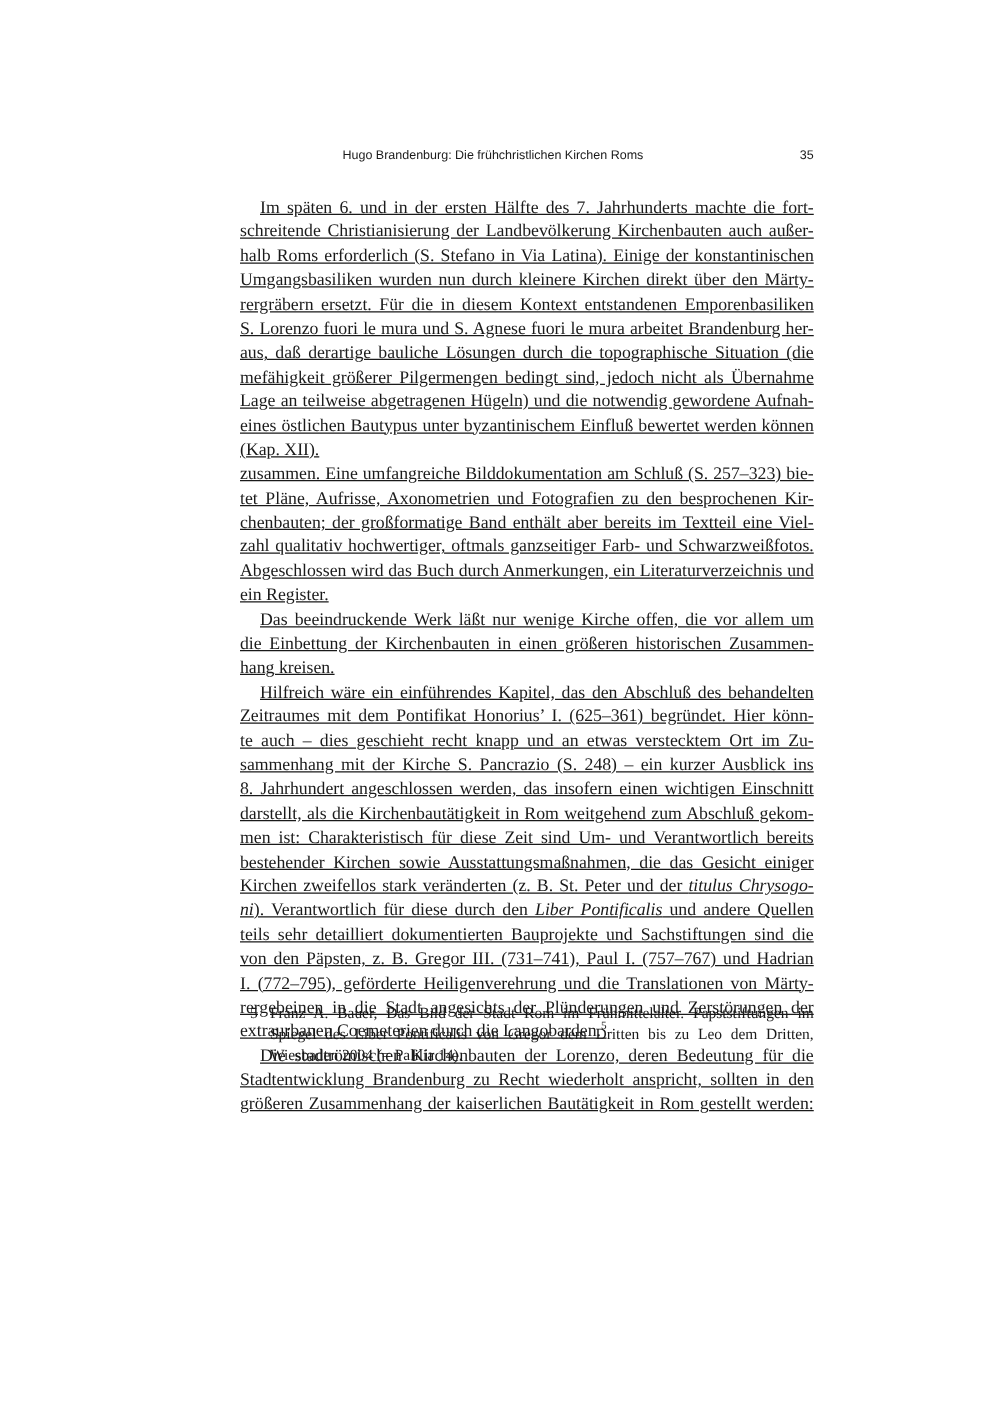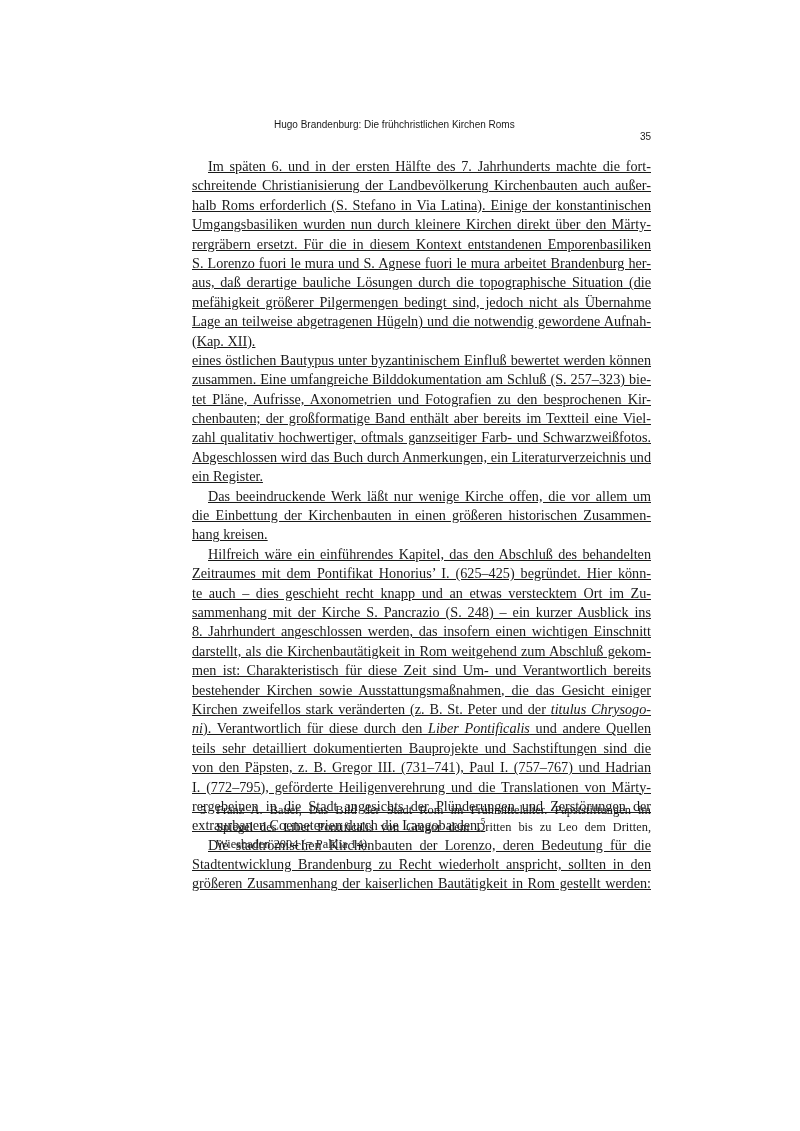--- a/index.html
+++ b/index.html
@@ -2,21 +2,21 @@
 <html><head>
 <meta charset="utf-8">
 <style>
   html, body { margin: 0; padding: 0; background: #ffffff; }
   body { width: 800px; height: 1131px; position: relative; overflow: hidden;
          font-family: "DejaVu Serif", "Liberation Serif", serif; color: #1a1a1a; }
   .page { position: absolute; left: 192px; top: 0; width: 459px; }
   .header { position: absolute; top: 119px; left: 0; width: 459px; height: 18px;
             font-size: 10px; font-family: Liberation Sans, sans-serif; }
   .header .title { position: absolute; left: 82px; top: 0; white-space: nowrap; }
-  .header .pageno { position: absolute; right: 0; top: 12px; }
+  .header .pageno { position: absolute; right: 0; top: 0; }
   .body { position: absolute; top: 157px; left: 0; width: 459px;
           font-family: "Liberation Serif", serif; font-size: 14.2px; line-height: 19.4px; text-decoration: underline; }
   .line { display: block; white-space: nowrap; text-align: justify; text-align-last: justify;
           height: 19.4px; }
   .line.last { text-align-last: left; }
   .line.indent { padding-left: 16px; }
   .line i { font-style: italic; }
   sup { font-size: 9px; vertical-align: 6px; line-height: 0; }
   .footnotes { position: absolute; top: 802px; left: 0; width: 459px;
                font-family: "Liberation Serif", serif; font-size: 12.4px; line-height: 16.8px; }
@@ -38,42 +38,42 @@
     <div>
       <span class="line indent">Im späten 6. und in der ersten Hälfte des 7. Jahrhunderts machte die fort-</span>
       <span class="line">schreitende Christianisierung der Landbevölkerung Kirchenbauten auch außer-</span>
       <span class="line">halb Roms erforderlich (S. Stefano in Via Latina). Einige der konstantinischen</span>
       <span class="line">Umgangsbasiliken wurden nun durch kleinere Kirchen direkt über den Märty-</span>
       <span class="line">rergräbern ersetzt. Für die in diesem Kontext entstandenen Emporenbasiliken</span>
       <span class="line">S. Lorenzo fuori le mura und S. Agnese fuori le mura arbeitet Brandenburg her-</span>
       <span class="line">aus, daß derartige bauliche Lösungen durch die topographische Situation (die</span>
       <span class="line">mefähigkeit größerer Pilgermengen bedingt sind, jedoch nicht als Übernahme</span>
       <span class="line">Lage an teilweise abgetragenen Hügeln) und die notwendig gewordene Aufnah-</span>
+      <span class="line">eines östlichen Bautypus unter byzantinischem Einfluß bewertet werden können</span>
       <span class="line last">(Kap. XII).</span>
-      <span class="line">eines östlichen Bautypus unter byzantinischem Einfluß bewertet werden können</span>
     </div>
 
     <div>
       <span class="line">zusammen. Eine umfangreiche Bilddokumentation am Schluß (S. 257–323) bie-</span>
       <span class="line">tet Pläne, Aufrisse, Axonometrien und Fotografien zu den besprochenen Kir-</span>
       <span class="line">chenbauten; der großformatige Band enthält aber bereits im Textteil eine Viel-</span>
       <span class="line">zahl qualitativ hochwertiger, oftmals ganzseitiger Farb- und Schwarzweißfotos.</span>
       <span class="line">Abgeschlossen wird das Buch durch Anmerkungen, ein Literaturverzeichnis und</span>
       <span class="line last">ein Register.</span>
     </div>
 
     <div>
       <span class="line indent">Das beeindruckende Werk läßt nur wenige Kirche offen, die vor allem um</span>
       <span class="line">die Einbettung der Kirchenbauten in einen größeren historischen Zusammen-</span>
       <span class="line last">hang kreisen.</span>
     </div>
 
     <div>
       <span class="line indent">Hilfreich wäre ein einführendes Kapitel, das den Abschluß des behandelten</span>
-      <span class="line">Zeitraumes mit dem Pontifikat Honorius’ I. (625–425) begründet. Hier könn-</span>
+      <span class="line">Zeitraumes mit dem Pontifikat Honorius’ I. (625–361) begründet. Hier könn-</span>
       <span class="line">te auch – dies geschieht recht knapp und an etwas verstecktem Ort im Zu-</span>
       <span class="line">sammenhang mit der Kirche S. Pancrazio (S. 248) – ein kurzer Ausblick ins</span>
       <span class="line">8. Jahrhundert angeschlossen werden, das insofern einen wichtigen Einschnitt</span>
       <span class="line">darstellt, als die Kirchenbautätigkeit in Rom weitgehend zum Abschluß gekom-</span>
       <span class="line">men ist: Charakteristisch für diese Zeit sind Um- und Verantwortlich bereits</span>
       <span class="line">bestehender Kirchen sowie Ausstattungsmaßnahmen, die das Gesicht einiger</span>
       <span class="line"><span>Kirchen zweifellos stark veränderten (z. B. St. Peter und der </span><i>titulus Chrysogo-</i></span>
       <span class="line"><i>ni</i><span>). Verantwortlich für diese durch den </span><i>Liber Pontificalis</i><span> und andere Quellen</span></span>
       <span class="line">teils sehr detailliert dokumentierten Bauprojekte und Sachstiftungen sind die</span>
       <span class="line">von den Päpsten, z. B. Gregor III. (731–741), Paul I. (757–767) und Hadrian</span>

